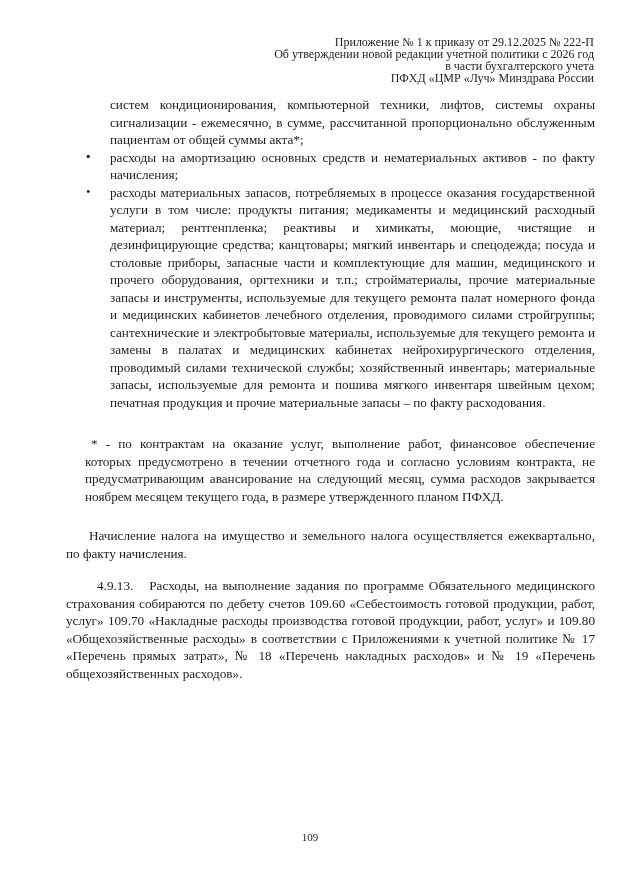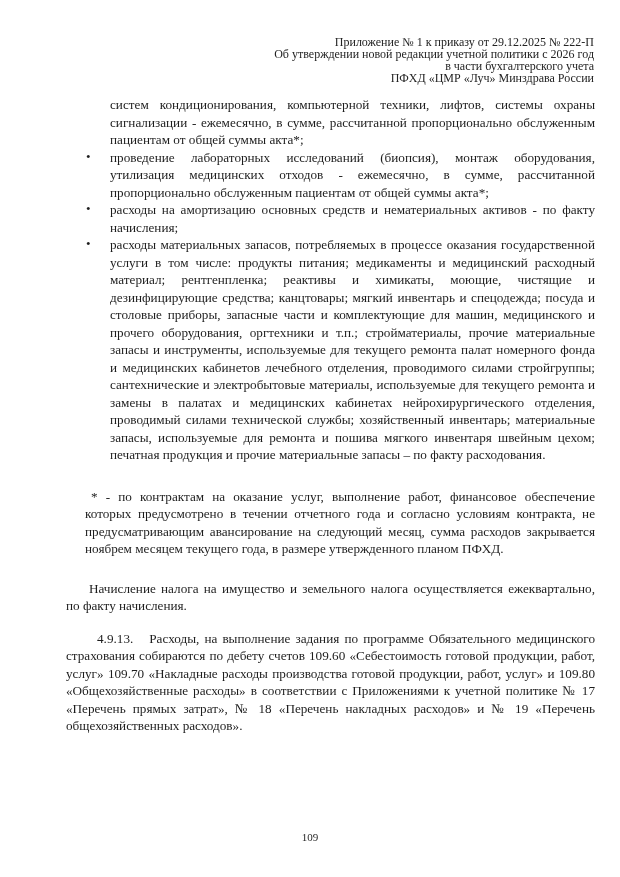--- a/index.html
+++ b/index.html
@@ -82,21 +82,20 @@
     <div>ПФХД «ЦМР «Луч» Минздрава России</div>
   </div>
 
   <div class="doc-body">
 
     <div class="hang">систем кондиционирования, компьютерной техники, лифтов, системы охраны сигнализации - ежемесячно, в сумме, рассчитанной пропорционально обслуженным пациентам от общей суммы акта*;</div>
 
     <div>
       <div class="li">
         <span class="bullet">•</span>
-        <span>проведение лабораторных исследований (биопсия), монтаж оборудования, утилизация медицинских отходов - ежемесячно, в сумме, рассчитанной пропорционально обслуженным пациентам от общей суммы акта*;</span>
       </div>
       <div class="li">
         <span class="bullet">•</span>
         <span>расходы на амортизацию основных средств и нематериальных активов - по факту начисления;</span>
       </div>
       <div class="li">
         <span class="bullet">•</span>
         <span>расходы материальных запасов, потребляемых в процессе оказания государственной услуги в том числе: продукты питания; медикаменты и медицинский расходный материал; рентгенпленка; реактивы и химикаты, моющие, чистящие и дезинфицирующие средства; канцтовары; мягкий инвентарь и спецодежда; посуда и столовые приборы, запасные части и комплектующие для машин, медицинского и прочего оборудования, оргтехники и т.п.; стройматериалы, прочие материальные запасы и инструменты, используемые для текущего ремонта палат номерного фонда и медицинских кабинетов лечебного отделения, проводимого силами стройгруппы; сантехнические и электробытовые материалы, используемые для текущего ремонта и замены в палатах и медицинских кабинетах нейрохирургического отделения, проводимый силами технической службы; хозяйственный инвентарь; материальные запасы, используемые для ремонта и пошива мягкого инвентаря швейным цехом; печатная продукция и прочие материальные запасы – по факту расходования.</span>
       </div>
     </div>

